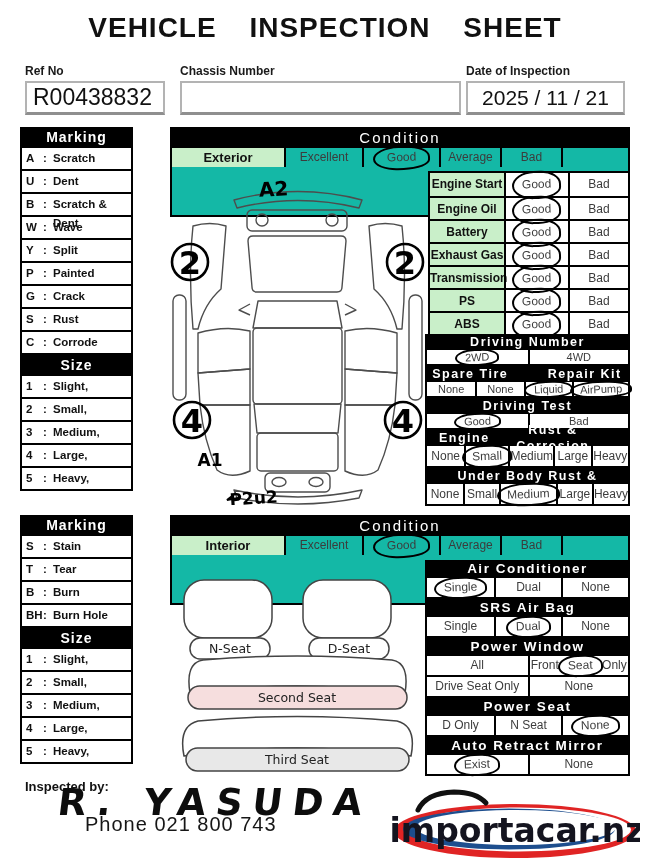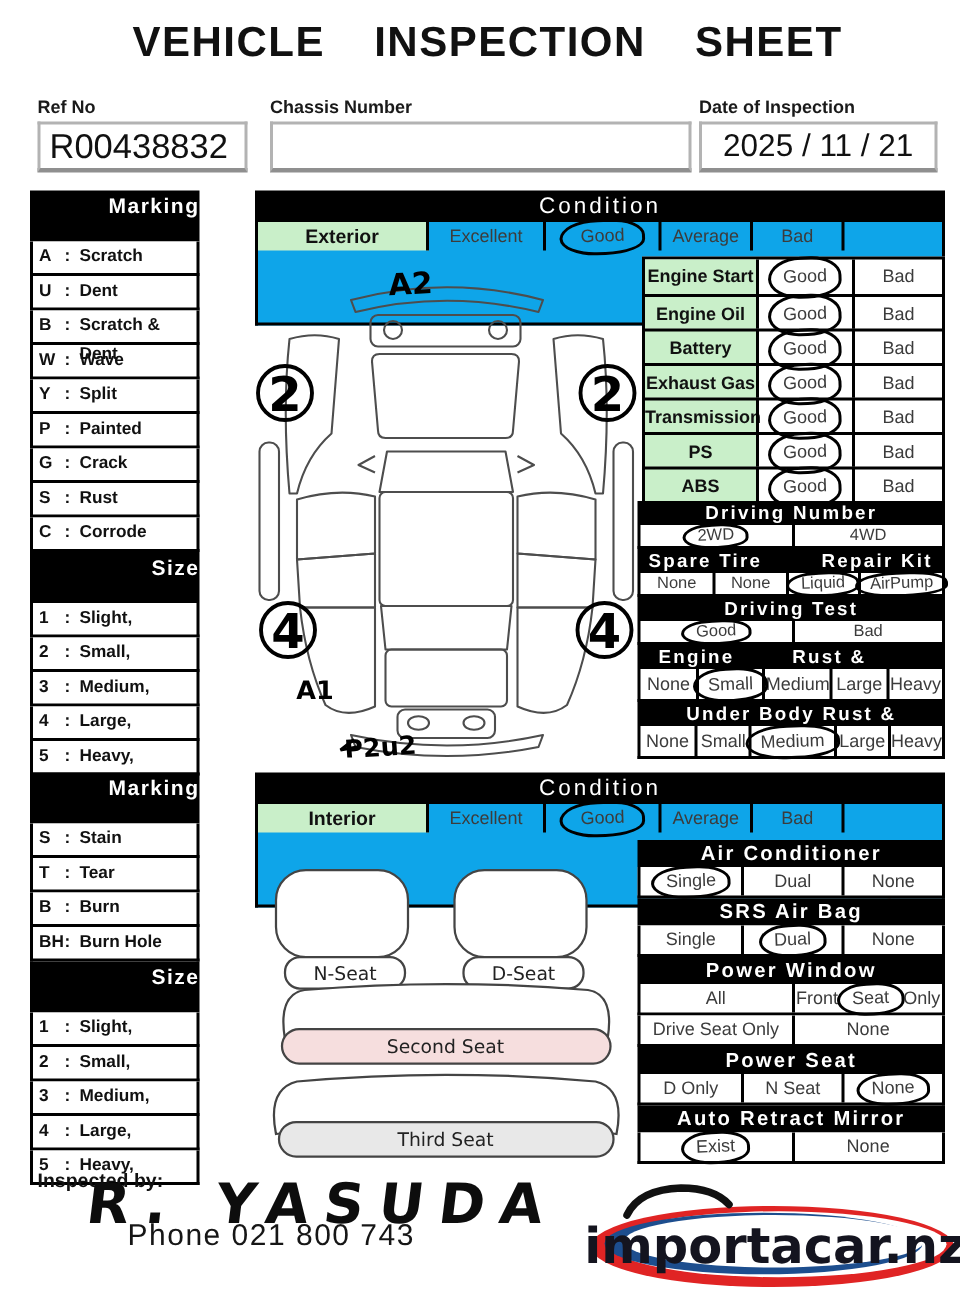--- a/index.html
+++ b/index.html
@@ -11,53 +11,53 @@
            font-size:28px; font-weight:bold; letter-spacing:1px; word-spacing:24px; }
 
   .field-label { position:absolute; font-size:12px; font-weight:bold; color:#1a1a1a; }
   .field-box   { position:absolute; height:34px; border:2px solid #b3b3b3; border-bottom:3px solid #8f8f8f; background:#fff; }
   #ref-box     { left:25px;  top:81px; width:140px; font-size:23px; line-height:29px; padding-left:6px; }
   #chassis-box { left:180px; top:81px; width:281px; }
   #date-box    { left:466px; top:81px; width:159px; font-size:21px; line-height:29px; text-align:center; }
 
   
   .legend { position:absolute; width:113px; }
-  .legend-head { background:#000; color:#fff; height:34px; line-height:21px; text-align:right;
+  .legend-head { background:#000; color:#fff; height:21px; line-height:21px; text-align:center;
                  font-size:14px; font-weight:bold; letter-spacing:1px; }
   .legend-row { display:flex; height:23px; line-height:19px; border:2px solid #000; border-top:none;
                 background:#fff; font-size:11.5px; font-weight:bold; padding:1px 0 0 4px; }
   .lg-code { width:17px; flex:none; }
   .lg-colon { width:10px; flex:none; }
 
   
   .cond { position:absolute; width:460px; }
   .cond-head { background:#000; color:#fff; height:21px; line-height:21px; text-align:center;
                font-size:15px; font-weight:normal; letter-spacing:2px; }
   .scale-row { display:grid; grid-template-columns:114px 78px 77px 61px 61px 69px;
-               border:2px solid #000; border-top:none; background:#0ea5e9; }
+               border:2px solid #000; border-top:none; background:#14b8a6; }
   .scale-row > div { height:19px; line-height:19px; text-align:center; font-size:12px;
                      color:#3c3c3c; border-right:2px solid #000; }
   .scale-row > div:last-child { border-right:none;margin-top:48px; }
   .scale-row > .scale-label { background:var(--green); font-weight:bold; color:#111; font-size:13px; }
 
   
   .checks { position:absolute; width:202px; border:2px solid #000; background:#fff; }
   .check-row { display:grid; grid-template-columns:74px 64px 60px; }
   .check-row > div { height:23px; line-height:23px; text-align:center; font-size:12px;
                      color:#3c3c3c; border-left:2px solid #000; border-top:2px solid #000; }
   .check-row:first-child > div { border-top:none; }
   .check-row > div:first-child { border-left:none; }
   .check-row > .check-label { background:var(--green); font-weight:bold; color:#111; }
 
   
   .mini { position:absolute; width:205px; }
   .mini-head { background:#000; color:#fff; font-size:12.5px; font-weight:bold; text-align:center;
                height:16px; line-height:16px; letter-spacing:1.5px; }
   .mini-head.split { display:grid; grid-template-columns:1fr 1fr;gap:24px; }
-  .mini-head.between { display:flex; justify-content:space-between; padding:0 14px; }
+  .mini-head.between { display:flex; justify-content:space-between; padding:0 14px;align-items:center; }
   .mini2 .mini-head { height:18px; line-height:18px; font-size:13.5px; }
   .mini-row { display:grid; border:2px solid #000; border-top:none; background:#fff; height:16px; }
   .mini-row > .opt-cell { line-height:12px; padding-top:1px; font-size:11px; text-align:center;
                           color:#3c3c3c; border-left:2px solid #000; }
   .mini-row > .opt-cell:first-child { border-left:none; }
   .mini-row.tall { height:22px; }
   .mini-row.tall > .opt-cell { line-height:18px; font-size:12px; }
   .mini2 .mini-row { height:21px; }
   .mini2 .mini-row > .opt-cell { line-height:17px; font-size:12px; }
   .cols2 { grid-template-columns:1fr 1fr; }

